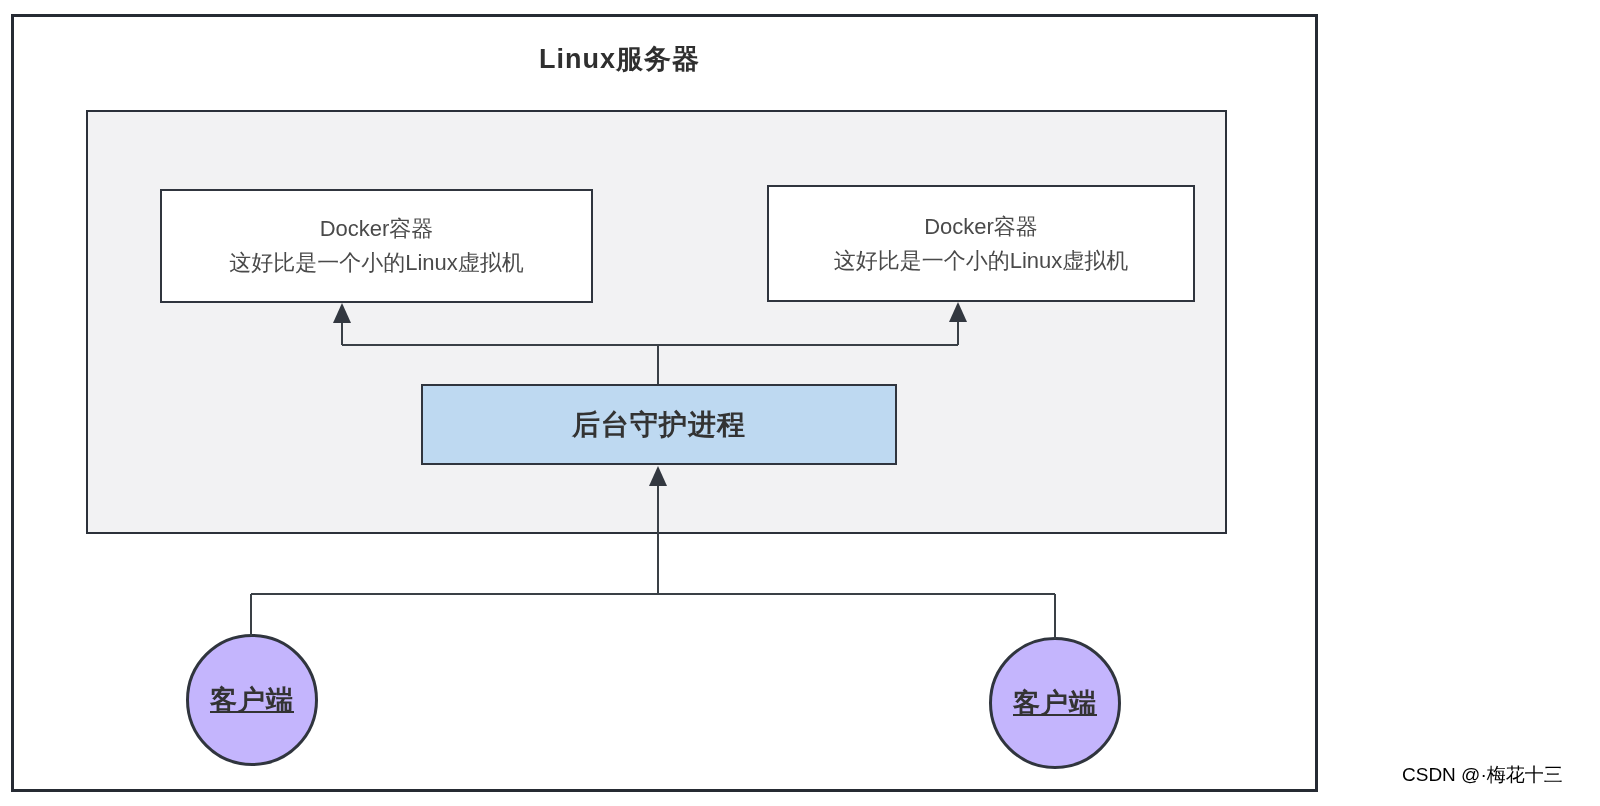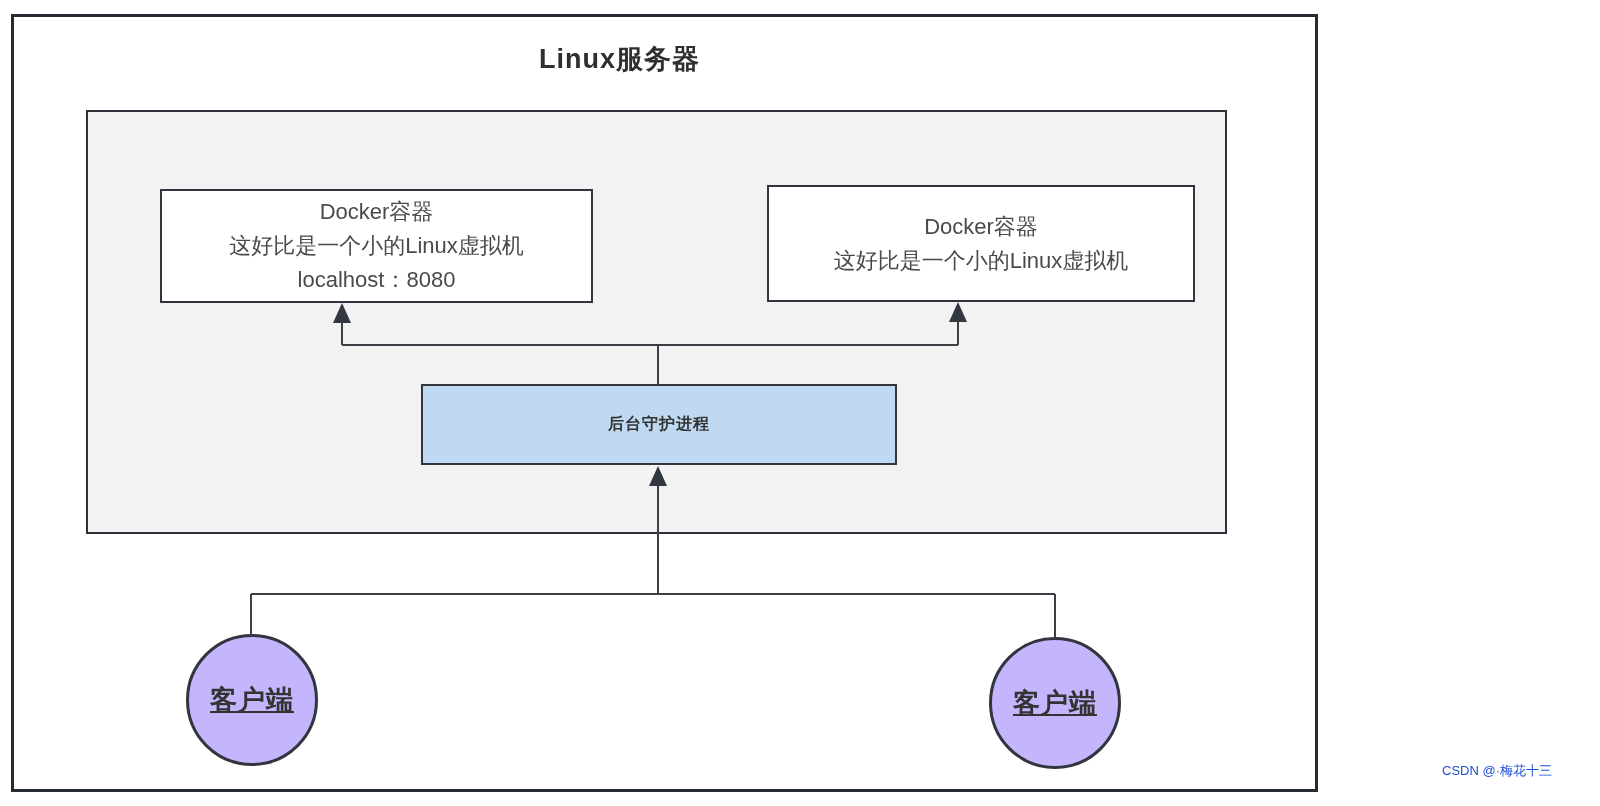--- a/index.html
+++ b/index.html
@@ -37,21 +37,21 @@
     margin-left: 40px;
   }
   .docker-left  { left: 120px; top: 189px; width: 433px; height: 114px; }
   .docker-right { left: 727px; top: 185px; width: 428px; height: 117px; }
 
   .daemon-box {
     position: absolute; left: 421px; top: 384px;
     width: 476px; height: 81px;
     background: #bed9f1; border: 2px solid #30353e;
     display: flex; align-items: center; justify-content: center;
-    font-size: 16px; font-weight: bold; color: #333333;
+    font-size: 28px; font-weight: bold; color: #333333;
     letter-spacing: 1px;
   }
   .client-circle {
     position: absolute; width: 132px; height: 132px;
     border-radius: 50%;
     background: #c4b5fd; border: 3px solid #30353e;
     display: flex; align-items: center; justify-content: center;
     font-size: 27px; font-weight: bold; color: #333333;
     letter-spacing: 1px;
     text-decoration: underline;
@@ -62,40 +62,39 @@
   .connectors {
     position: absolute; left: 0; top: 0;
     width: 1600px; height: 806px;
     pointer-events: none;
   }
   .connectors path { stroke: #3a4046; stroke-width: 2; fill: none; }
   .connectors polygon { fill: #333840; }
 
   .watermark {
     position: absolute; left: 1402px; top: 762px;
-    width: 190px; text-align: center;
-    font-size: 13px; color: #1d4ed8;
+    width: 190px; text-align: left;
+    font-size: 19px; color: #000000;
   }
 </style>
 </head>
 <body>
 
 <div class="canvas">
 
   <div class="outer-box">
     <div class="diagram-title">Linux服务器</div>
 
   </div>
 
   <div class="inner-box"></div>
 
   <div class="docker-box docker-left">
     <div>Docker容器</div>
     <div>这好比是一个小的Linux虚拟机</div>
-    <div>localhost：8080</div>
   </div>
 
   <div class="docker-box docker-right">
     <div>Docker容器</div>
     <div>这好比是一个小的Linux虚拟机</div>
   </div>
 
   <div class="daemon-box">后台守护进程</div>
 
   <div class="client-circle client-left">客户端</div>

